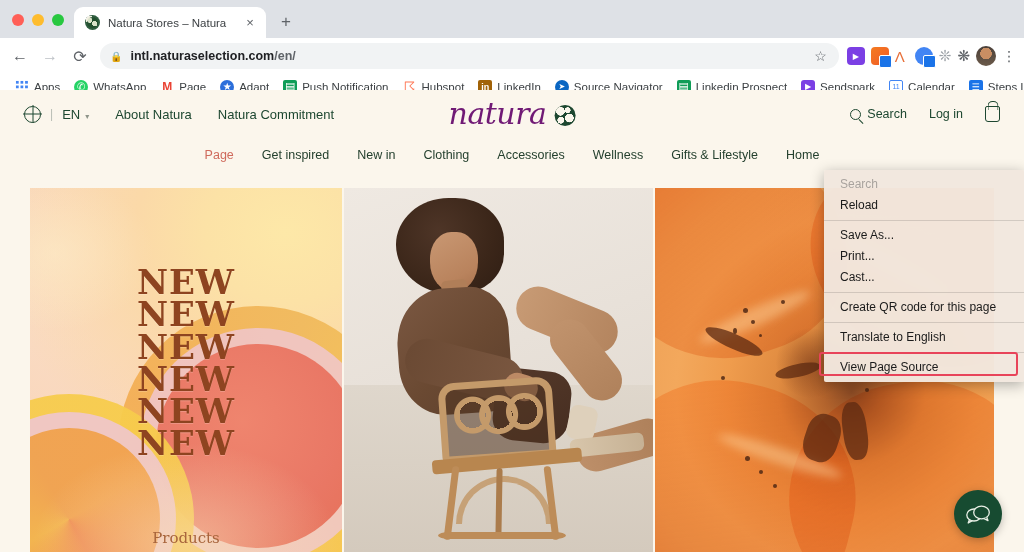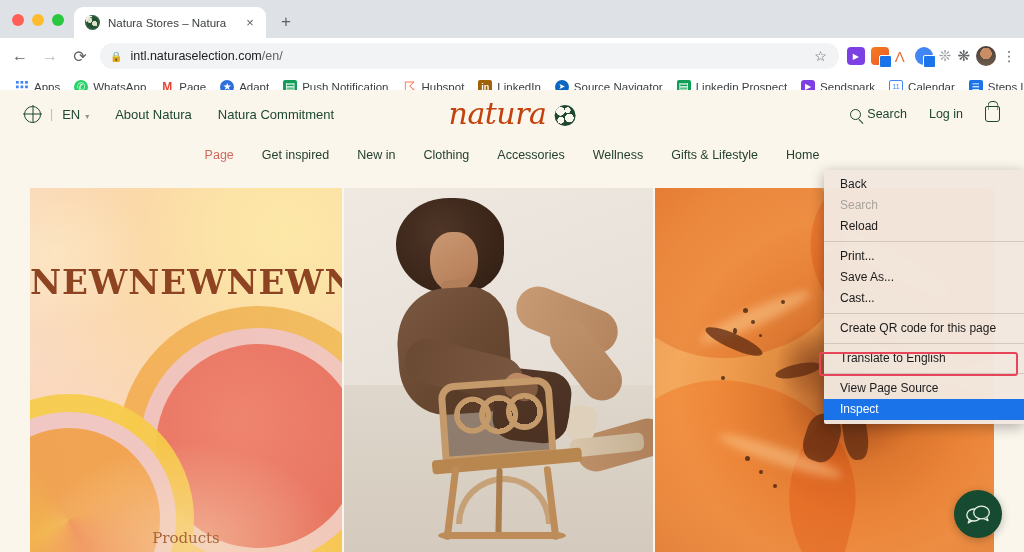--- a/index.html
+++ b/index.html
@@ -72,21 +72,21 @@
     color: #5f6368; font-size: 16px; flex: 0 0 28px;
   }
   .navbtn.disabled { color: #bdc1c6; }
   .omnibox {
     flex: 1; height: 26px; background: #f1f3f4;
     border-radius: 13px; margin: 0 6px 0 4px;
     display: flex; align-items: center; padding: 0 10px;
     position: relative;
   }
   .lock { font-size: 10px; color: #5f6368; margin-right: 8px; }
-  .url { font-size: 12.5px; color: #202124; white-space: nowrap; }
+  .url { font-size: 12.5px; color: #202124; white-space: nowrap; font-weight: bold; }
   .url .path { color: #5f6368; }
   .star {
     margin-left: auto; color: #5f6368; font-size: 14px;
     padding-right: 2px;
   }
   .ext-icons { display: flex; align-items: center; gap: 6px; }
   .ext {
     width: 18px; height: 18px; border-radius: 3px;
     display: flex; align-items: center; justify-content: center;
     font-size: 10px; color: #fff; position: relative;
@@ -211,21 +211,21 @@
     border-radius: 5px 5px 0 0;
   }
 
   .brand {
     position: absolute; left: 50%; top: 6px;
     transform: translateX(-50%);
     display: flex; align-items: center; gap: 8px;
   }
   .brand-word {
     font-family: "DejaVu Serif", serif;
-    font-style: italic; font-size: 30px; color: #c2410c;
+    font-style: italic; font-size: 30px; color: #701a75;
     letter-spacing: -0.5px; font-weight: 400;
   }
   .brand-globe {
     width: 21px; height: 21px; border-radius: 50%;
     background: #1d4730; position: relative; overflow: hidden;
     margin-top: 4px;
   }
   .brand-globe::after {
     content: ""; position: absolute; inset: 0;
     background:
@@ -291,21 +291,21 @@
     opacity: .95;
   }
   .panel-new .soft {
     position: absolute; inset: 0;
     background:
       radial-gradient(ellipse 70% 40% at 50% 98%, rgba(250,225,185,.55), transparent 70%),
       radial-gradient(ellipse 45% 30% at 8% 18%, rgba(253,236,200,.6), transparent 70%);
   }
   .new-stack {
     position: absolute; left: 0; right: 0; top: 78px;
-    display: flex; flex-direction: row; align-items: center;
+    display: flex; flex-direction: column; align-items: center;
   }
   .new-word {
     font-family: "DejaVu Serif", serif;
     font-weight: 700; font-size: 34px; line-height: 0.95;
     color: #8e4420; letter-spacing: 1px;
     text-shadow: 0 1px 0 rgba(255,255,255,.18);
   }
   .new-products {
     position: absolute; left: 0; right: 0; bottom: 5px;
     text-align: center; font-size: 15px; color: #a8653c;
@@ -712,30 +712,28 @@
       <svg width="26" height="20" viewBox="0 0 26 20">
         <ellipse cx="9" cy="11" rx="7.2" ry="6" fill="none" stroke="#e9f0e6" stroke-width="1.3"></ellipse>
         <path d="M4.5 15.5 L3.2 19 L7.4 16.6" fill="none" stroke="#e9f0e6" stroke-width="1.3" stroke-linejoin="round"></path>
         <ellipse cx="16.5" cy="8.5" rx="7.8" ry="6.4" fill="#174b31" stroke="#e9f0e6" stroke-width="1.3"></ellipse>
         <path d="M21.6 13.2 L23 16.6 L18.6 14.4" fill="#174b31" stroke="#e9f0e6" stroke-width="1.3" stroke-linejoin="round"></path>
       </svg>
     </div>
   </div>
 
   <div class="ctxmenu">
-    <div class="ctx-item">Back</div>
     <div class="ctx-item disabled">Search</div>
     <div class="ctx-item">Reload</div>
     <div class="ctx-sep"></div>
+    <div class="ctx-item">Save As...</div>
     <div class="ctx-item">Print...</div>
-    <div class="ctx-item">Save As...</div>
     <div class="ctx-item">Cast...</div>
     <div class="ctx-sep"></div>
     <div class="ctx-item">Create QR code for this page</div>
     <div class="ctx-sep"></div>
     <div class="ctx-item">Translate to English</div>
     <div class="ctx-sep"></div>
     <div class="ctx-item">View Page Source</div>
-    <div class="ctx-item selected">Inspect</div>
   </div>
   <div class="ctx-highlight"></div>
 
 </div>
 
 </body></html>

